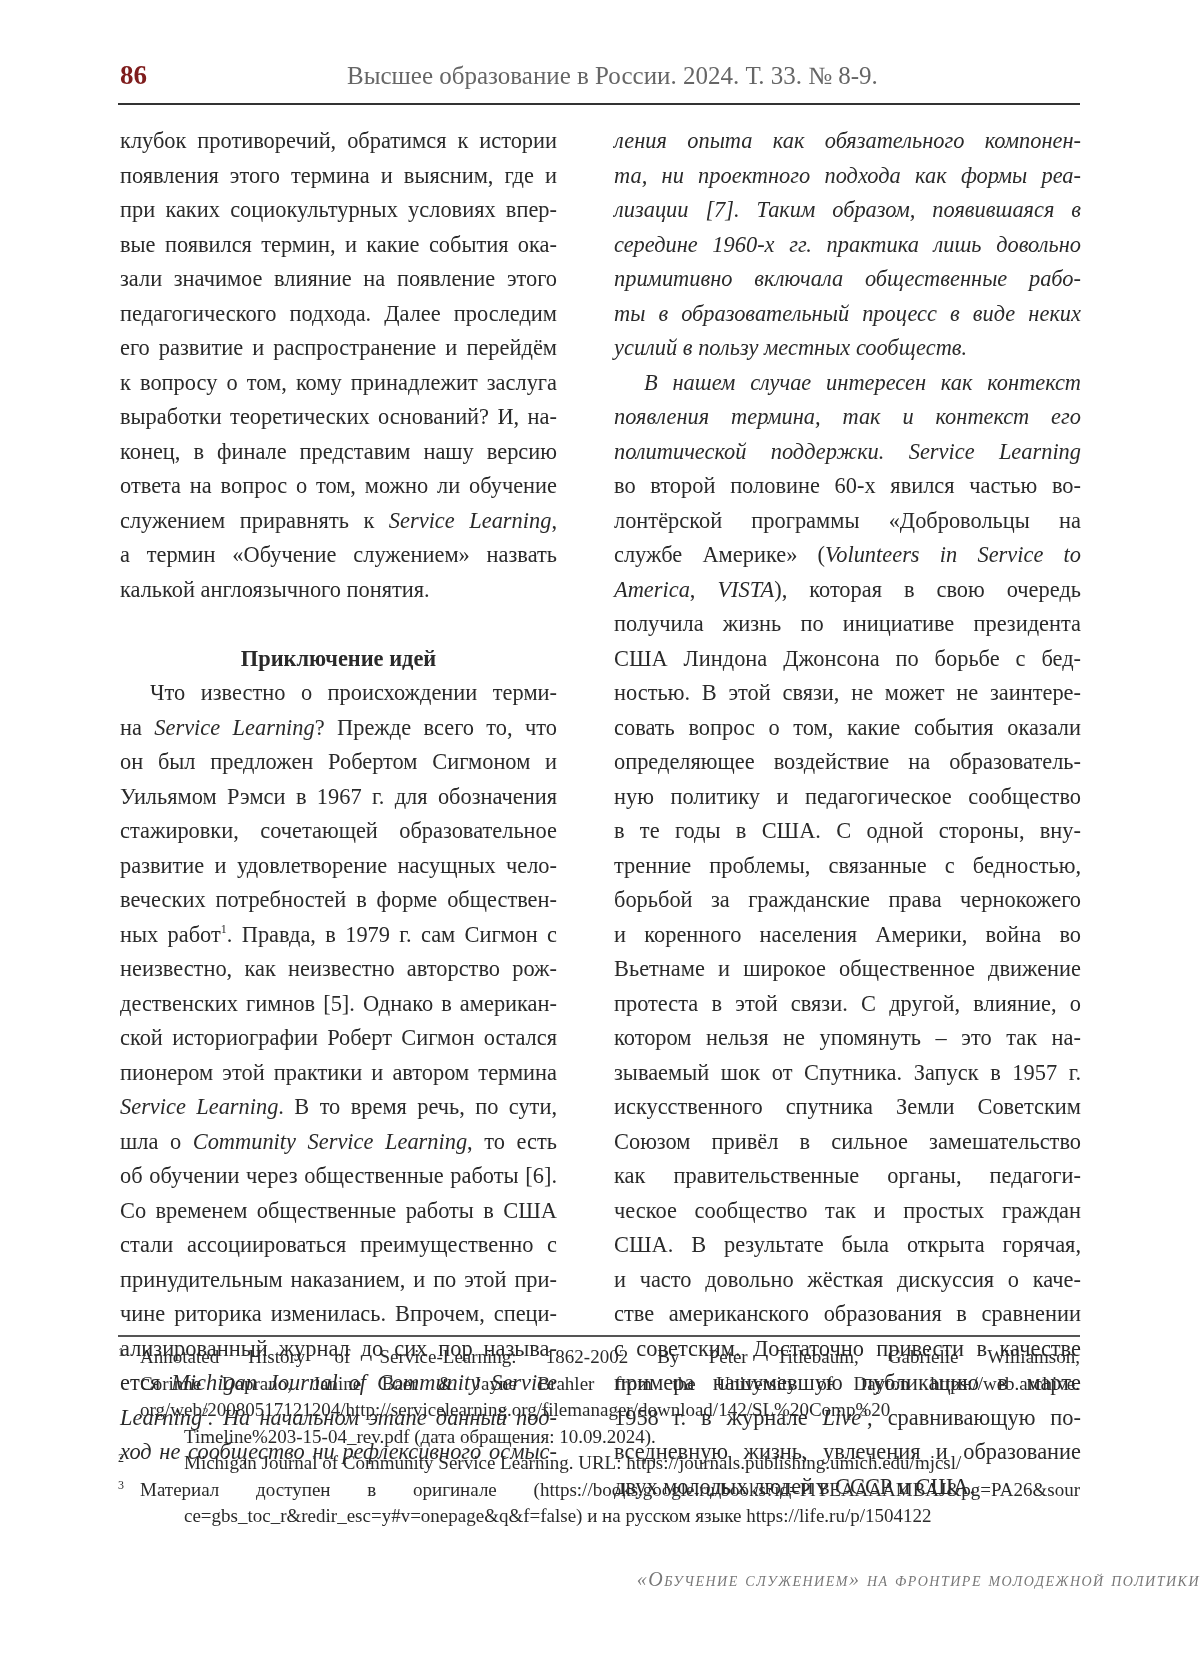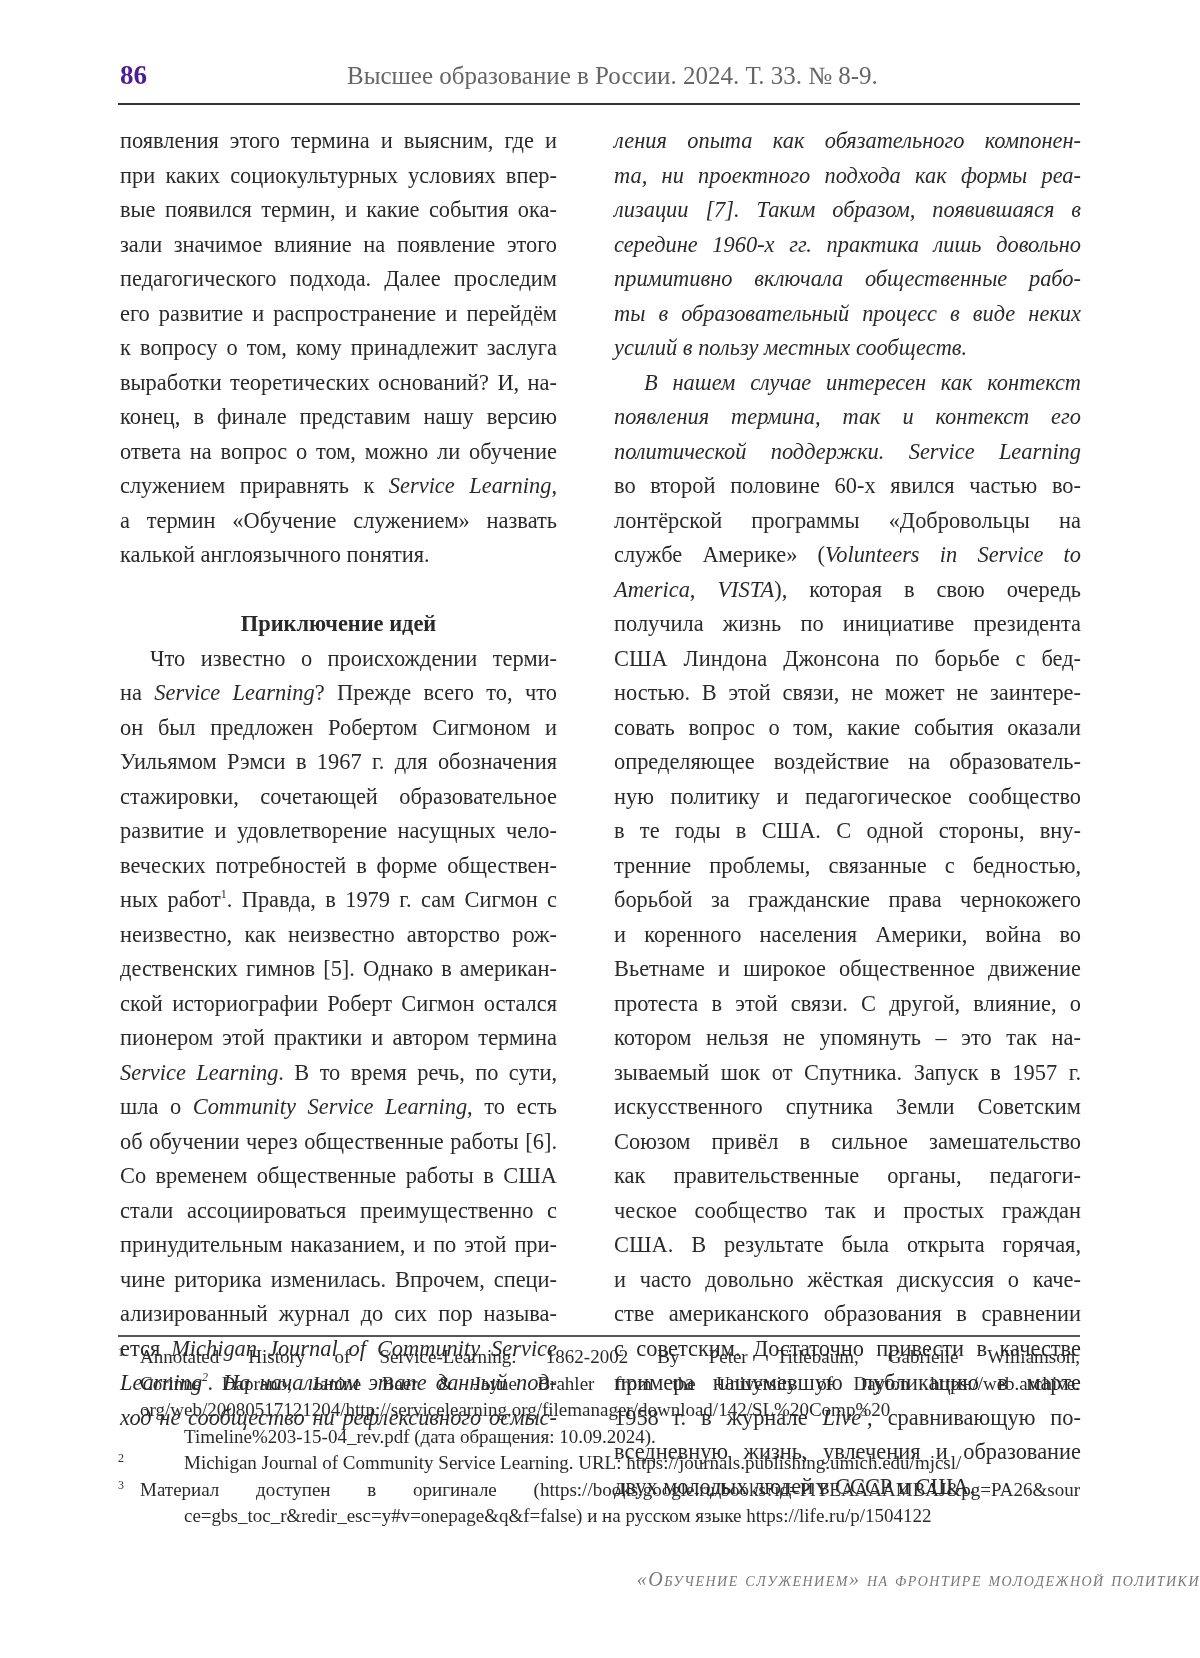--- a/index.html
+++ b/index.html
@@ -1,18 +1,18 @@
 <!DOCTYPE html>
 <html><head>
   <meta charset="utf-8">
   <style>
     html, body { margin: 0; padding: 0; background: #ffffff; }
     body { width: 1200px; height: 1658px; position: relative; overflow: hidden;
            font-family: "Liberation Serif", "DejaVu Serif", serif; color: #2a2a2a; }
-    .page-number { position: absolute; left: 120px; top: 60px; font-size: 27px; font-weight: bold; color: #4c1d95; }
+    .page-number { position: absolute; left: 120px; top: 60px; font-size: 27px; font-weight: bold; color: #7f1d1d; }
     .running-head { position: absolute; left: 347px; top: 62px; font-size: 25px; color: #666; letter-spacing: 0; }
     .head-rule { position: absolute; left: 118px; top: 103px; width: 962px; height: 2px; background: #333; }
     .col { position: absolute; top: 124px; font-size: 22.4px; line-height: 34.5px; }
     .col-left { left: 120px; width: 437px; }
     .col-right { left: 614px; width: 467px; }
     .line { display: block; white-space: nowrap; text-align: justify; text-align-last: justify; height: 34.5px; }
     .line.last { text-align-last: left; }
     .line.indent { padding-left: 30px; }
     .line.center { text-align: left; text-align-last: center; font-weight: bold; }
     .line.blank { height: 34.5px; }
@@ -28,20 +28,21 @@
               font-style: italic; color: #777; letter-spacing: 1.5px; font-variant: small-caps; }
   </style>
 </head>
 <body>
 
 <div class="page-number">86</div>
 <div class="running-head">Высшее образование в России. 2024. Т. 33. № 8-9.</div>
 <div class="head-rule"></div>
 
 <div class="col col-left">
+  <span class="line">клубок противоречий, обратимся к истории</span>
   <span class="line">появления этого термина и выясним, где и</span>
   <span class="line">при каких социокультурных условиях впер-</span>
   <span class="line">вые появился термин, и какие события ока-</span>
   <span class="line">зали значимое влияние на появление этого</span>
   <span class="line">педагогического подхода. Далее проследим</span>
   <span class="line">его развитие и распространение и перейдём</span>
   <span class="line">к вопросу о том, кому принадлежит заслуга</span>
   <span class="line">выработки теоретических оснований? И, на-</span>
   <span class="line">конец, в финале представим нашу версию</span>
   <span class="line">ответа на вопрос о том, можно ли обучение</span>

